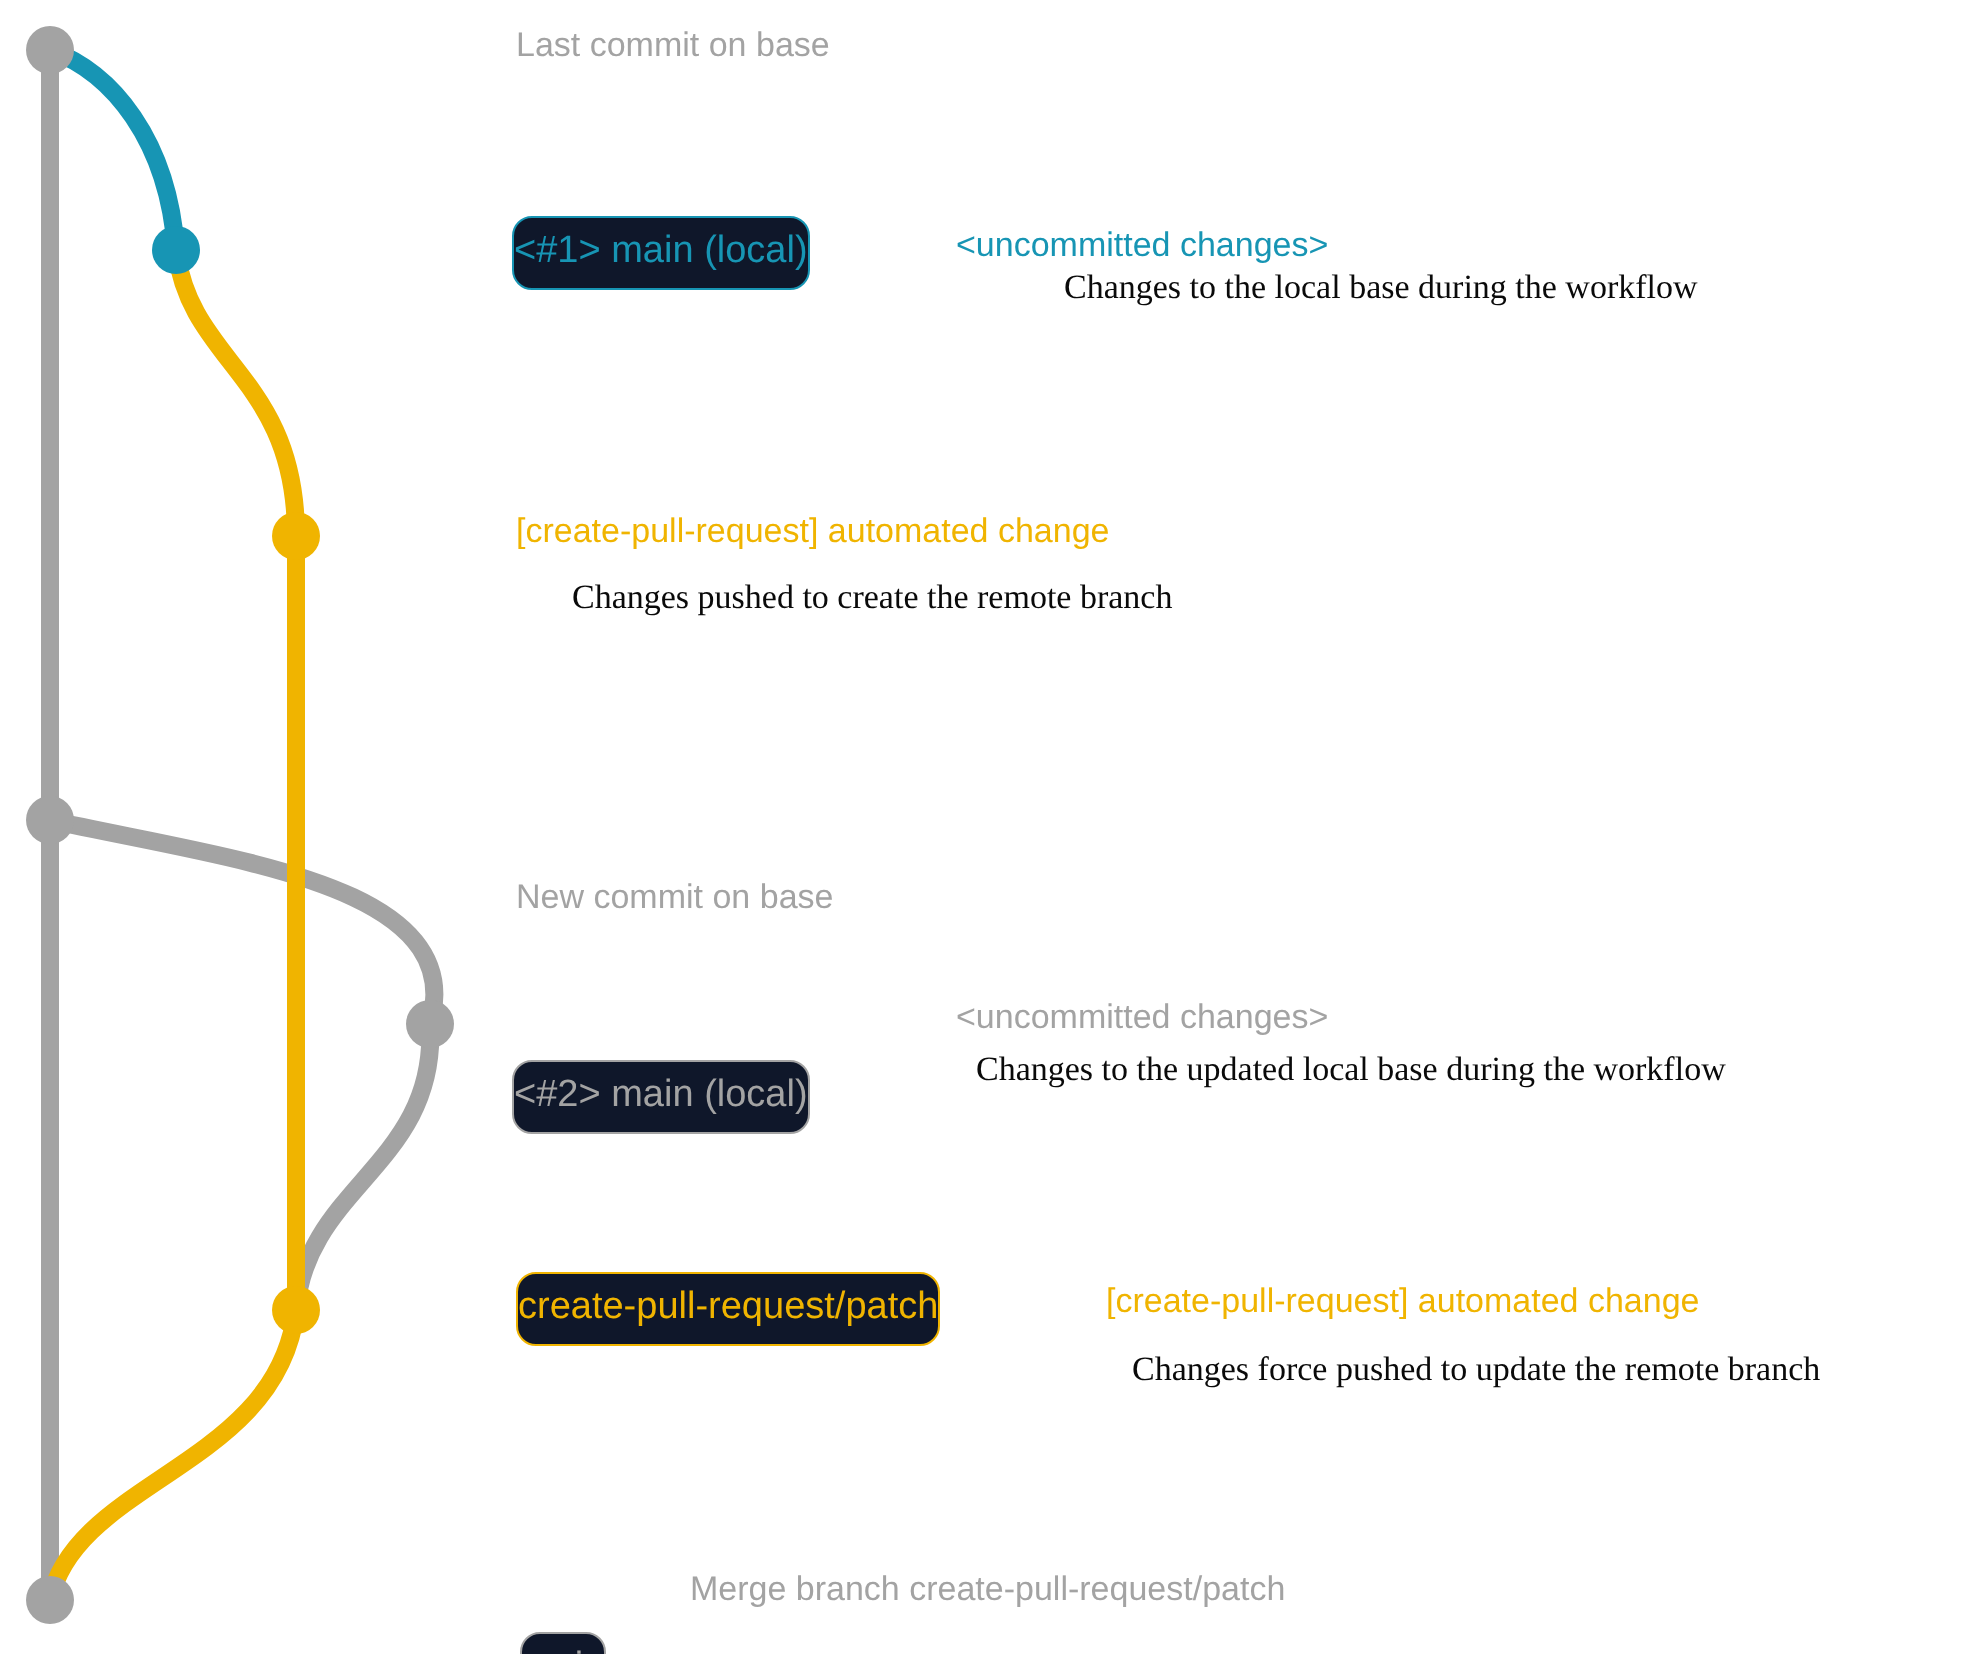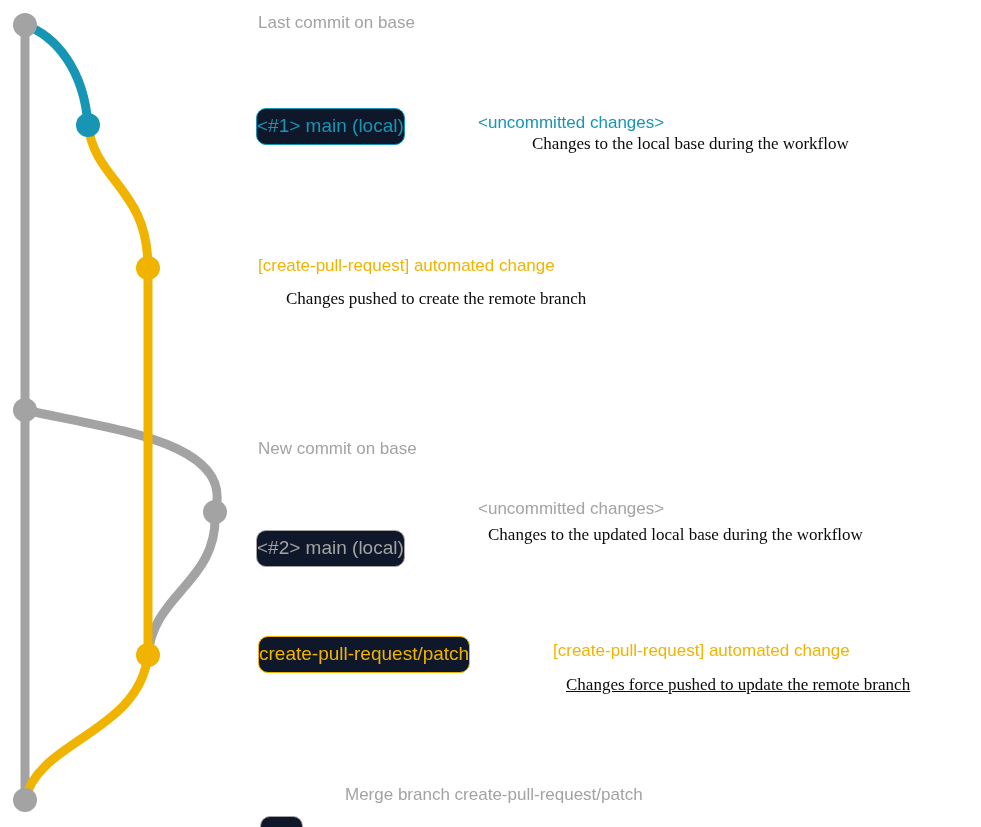--- a/index.html
+++ b/index.html
@@ -60,16 +60,16 @@
 <div class="desc" style="left:286px;top:289px;">Changes pushed to create the remote branch</div>
 
 <div class="label gray-text" style="left:258px;top:399px;margin-top:40px;">New commit on base</div>
 
 <span class="badge gray" style="left:256px;top:493px;">&lt;#2&gt; main (local)</span>
 <div class="label gray-text" style="left:478px;top:499px;">&lt;uncommitted changes&gt;</div>
 <div class="desc" style="left:488px;top:525px;">Changes to the updated local base during the workflow</div>
 
 <span class="badge yellow" style="left:258px;top:636px;">create-pull-request/patch</span>
 <div class="label yellow-text" style="left:553px;top:641px;">[create-pull-request] automated change</div>
-<div class="desc" style="left:566px;top:675px;text-decoration:underline;">Changes force pushed to update the remote branch</div>
+<div class="desc" style="left:566px;top:675px;">Changes force pushed to update the remote branch</div>
 
 <span class="badge gray" style="left:260px;top:779px;">main</span>
 <div class="label gray-text" style="left:345px;top:785px;">Merge branch create-pull-request/patch</div>
 
 </body></html>

